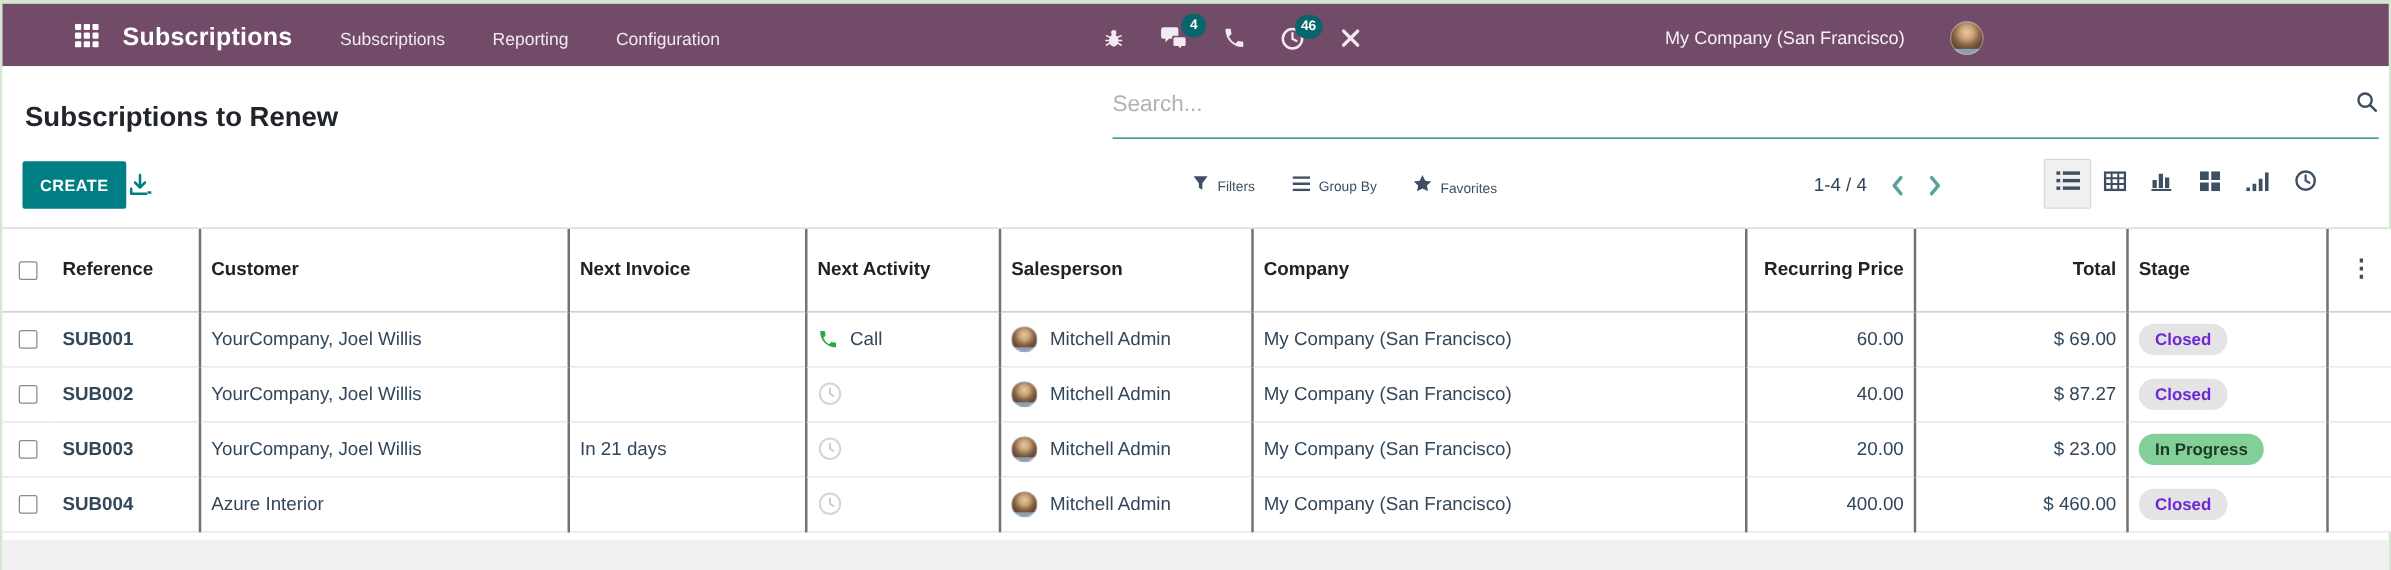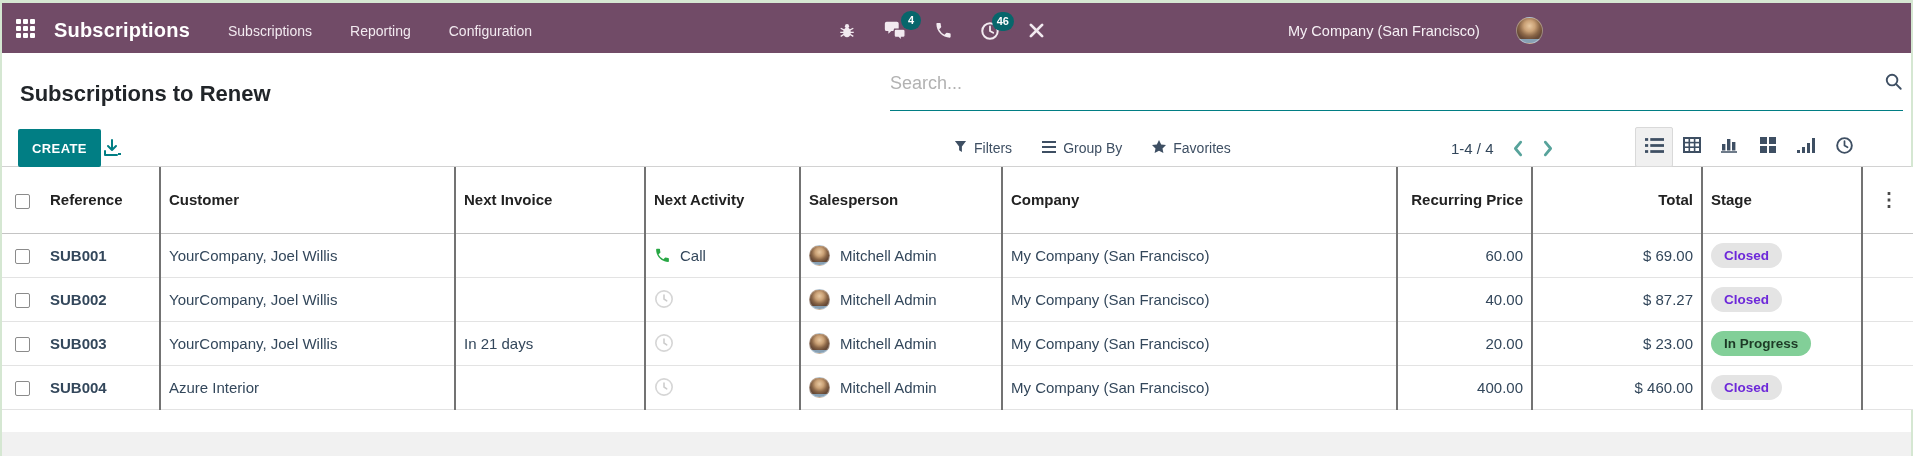--- a/index.html
+++ b/index.html
@@ -15,54 +15,54 @@
   }
   *{box-sizing:border-box;margin:0;padding:0}
   html,body{width:1913px;height:456px;overflow:hidden;background:#fff;
     font-family:"Liberation Sans",sans-serif;}
   #frame{position:absolute;inset:0;border-top:3px solid #D5E7D2;border-left:2px solid #D5E7D2;
     border-right:2px solid #D5E7D2;background:#fff;}
   [data-interactable="true"]{cursor:pointer}
 
   
   .topbar{position:relative;height:50px;background:var(--topbar-bg);color:#F4EDF3;}
-  .topbar .abs{position:absolute;top:0;height:55px;display:flex;align-items:center;}
+  .topbar .abs{position:absolute;top:0;height:55px;display:flex;align-items:center;margin-left:44px;}
   .apps-btn{left:14px}
   .brand{left:52px;font-size:20px;font-weight:700;letter-spacing:.2px;color:#fff}
   .menubar{left:226px;gap:38px}
   .menubar .menu-item{font-size:14px;color:#F2EAF0}
   .systray{left:836px;gap:27px}
   .systray .tray-icon{position:relative;display:flex;align-items:center;color:#F2EAF0}
   .count-badge{position:absolute;top:-9px;right:-14px;min-width:20px;height:19px;border-radius:10px;
     background:var(--notification-badge);color:#fff;font-size:11px;font-weight:700;
     display:flex;align-items:center;justify-content:center;padding:0 5px}
   .company-label{left:1286px;font-size:14.5px;color:#F6F0F5}
   .avatar{border-radius:50%;
     background:linear-gradient(to top,#87A0B4 0,#87A0B4 16%,rgba(0,0,0,0) 17%),
     radial-gradient(circle at 50% 32%,#E8C9A2 0%,#CAA176 26%,#8A6647 48%,#6A4C38 64%,#4E3A2E 100%);
     border:1px solid rgba(255,255,255,.35)}
   .avatar.lg{width:27px;height:27px}
   .avatar.sm{width:21px;height:21px;flex:0 0 21px}
   .user-avatar{left:1514px}
   .user-label{left:1552px;font-size:14.5px;color:#F6F0F5}
 
   
-  .control{position:relative;height:114px;background:#fff;border-bottom:1px solid #D2D2D2}
+  .control{position:relative;height:130px;background:#fff;border-bottom:1px solid #D2D2D2}
   .page-title{position:absolute;left:18px;top:28px;font-size:22px;color:#212529}
   .searchbox{position:absolute;left:888px;right:8px;top:4px;height:54px;
     border-bottom:1px solid var(--accent-teal);display:flex;align-items:center}
   .searchbox input{flex:1;border:none;outline:none;font-size:18px;color:#33475B;
     font-family:"Liberation Sans",sans-serif;background:transparent}
   .searchbox input::placeholder{color:#B2B2B2}
   .create-btn{position:absolute;left:16px;top:76px;height:38px;padding:0 14px;border:none;
     background:var(--accent-teal);color:#fff;font-size:13px;font-weight:700;letter-spacing:.4px;
     font-family:"Liberation Sans",sans-serif;border-radius:2px}
   .export-btn{position:absolute;left:100px;top:85px;display:flex;align-items:center}
   .filter-group{position:absolute;left:952px;top:76px;height:38px;display:flex;align-items:center;gap:30px}
-  .filter-item{display:flex;align-items:center;gap:7px;font-size:14px;color:var(--icon-navy)}
+  .filter-item{display:flex;align-items:flex-end;gap:7px;font-size:11px;color:var(--icon-navy)}
   .pager{position:absolute;left:1449px;top:76px;height:38px;display:flex;align-items:center;gap:16px}
   .pager .pager-value{font-size:15px;color:var(--body-text)}
   .pager .pg-btn{display:flex;align-items:center;padding:2px}
   .view-switcher{position:absolute;left:1633px;top:74px;display:flex}
   .vs-btn{width:38px;height:40px;display:flex;align-items:center;justify-content:center;
     background:transparent;border:1px solid transparent;color:var(--icon-navy)}
   .vs-btn.active{background:#F0F0F0;border:1px solid #D9D9D9;border-radius:2px}
 
   
   table.list{width:100%;border-collapse:collapse;table-layout:fixed;background:#fff}

